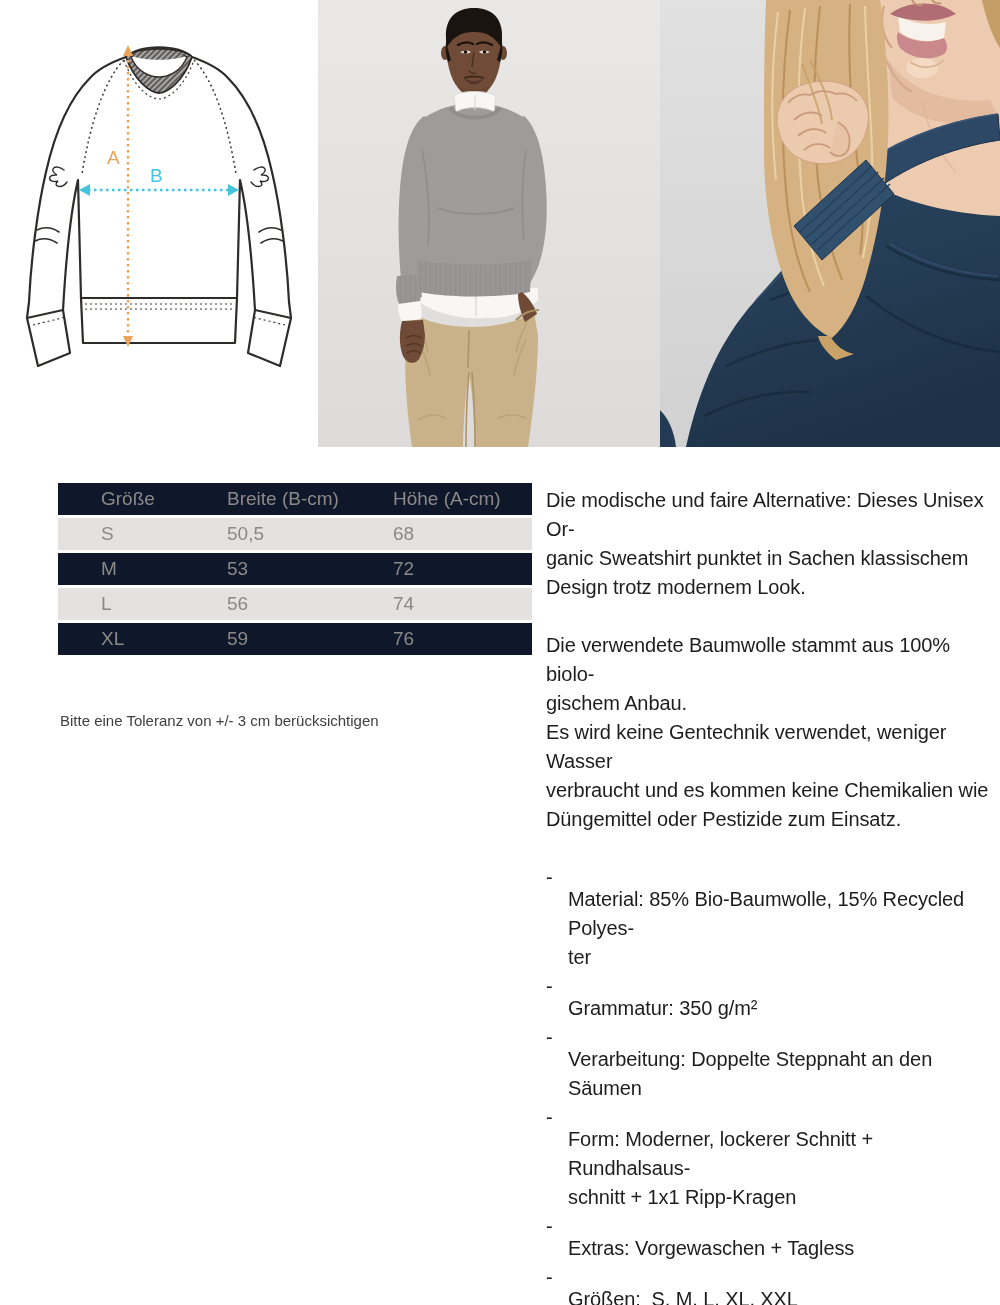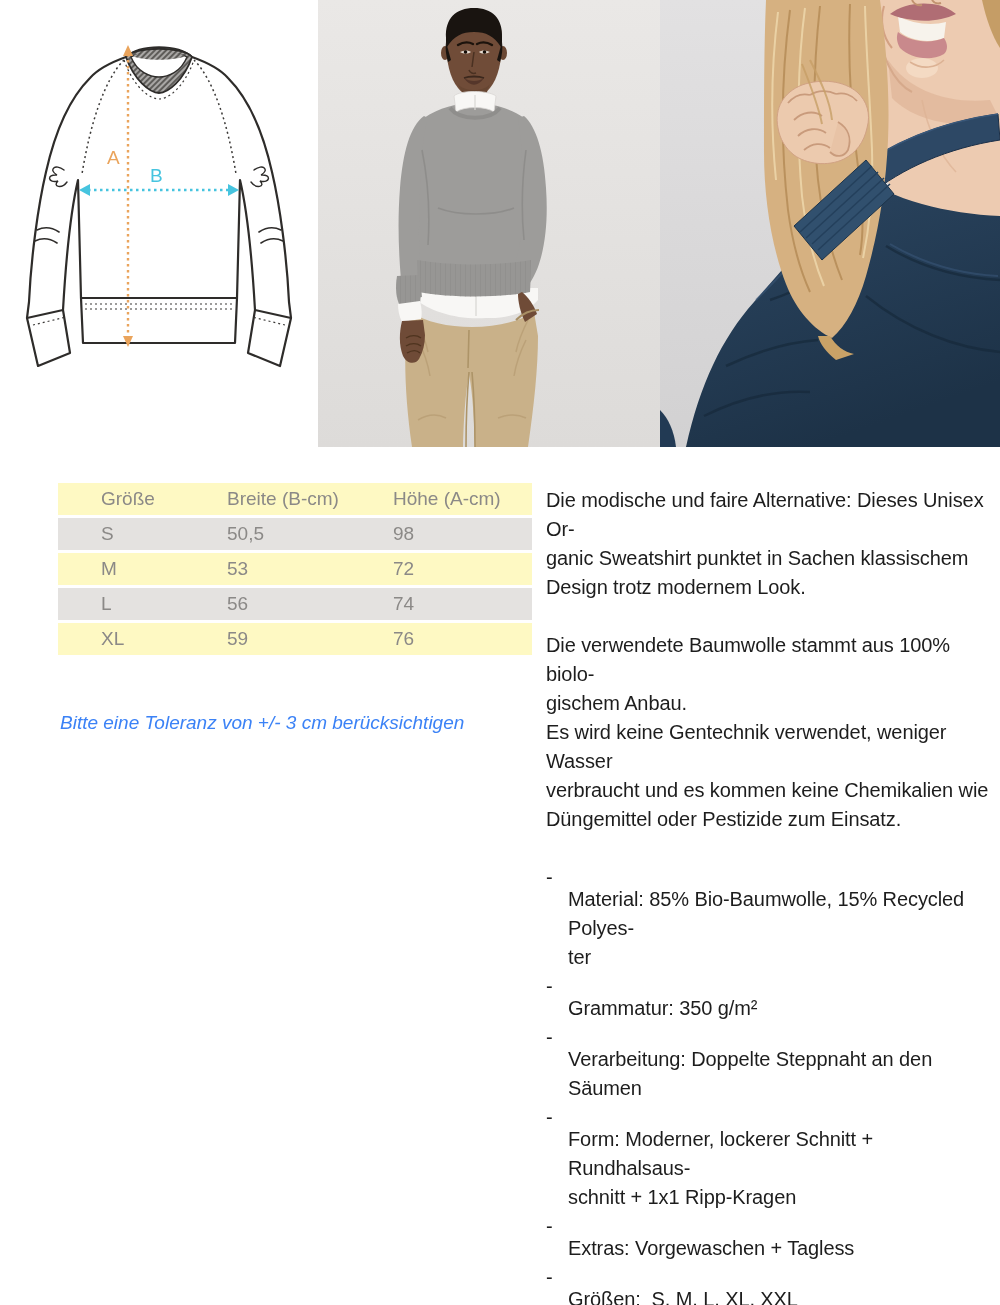--- a/index.html
+++ b/index.html
@@ -6,25 +6,25 @@
   .stage{position:relative;width:1000px;height:1305px;background:#ffffff;overflow:hidden;
          font-family:"Liberation Sans","DejaVu Sans",sans-serif;}
   .img{position:absolute;top:0;overflow:hidden;}
   .img svg{display:block;}
   .sketch{left:0;width:318px;height:447px;background:#ffffff;}
   .photo-male{left:318px;width:342px;height:447px;}
   .photo-female{left:660px;width:340px;height:447px;}
 
   .size-table{position:absolute;left:58px;top:483px;width:474px;}
   .t-row{display:grid;grid-template-columns:169px 166px 139px;height:32px;margin-bottom:3px;
-         align-items:center;background:#fef9c3;color:#8b8987;font-size:19px;}
+         align-items:center;background:#0f172a;color:#8b8987;font-size:19px;}
   .t-row.dark{background:#e4e2e0;}
   .t-cell.c1{padding-left:43px;}
 
-  .tolerance{position:absolute;left:60px;top:712px;width:480px;font-size:19px;color:#3b82f6;font-style:italic;}
+  .tolerance{position:absolute;left:60px;top:712px;width:480px;font-size:15px;color:#404040;}
 
   .description{position:absolute;left:546px;top:486px;width:452px;color:#1d1d1d;
                font-size:20px;line-height:29px;letter-spacing:-0.1px;}
   .description p{margin:0 0 29px 0;white-space:pre-line;}
   .description ul{margin:0;padding:0;list-style:none;}
   .description li{display:flex;margin:0;}
   .description .marker{width:22px;flex:0 0 22px;}
   .description .btext{white-space:pre-line;flex:1;margin-top:22px;}
 </style>
 </head>
@@ -219,21 +219,21 @@
 
   <div class="size-table">
     <div class="t-row head">
       <div class="t-cell c1">Größe</div>
       <div class="t-cell">Breite (B-cm)</div>
       <div class="t-cell">Höhe (A-cm)</div>
     </div>
     <div class="t-row dark">
       <div class="t-cell c1">S</div>
       <div class="t-cell">50,5</div>
-      <div class="t-cell">98</div>
+      <div class="t-cell">68</div>
     </div>
     <div class="t-row">
       <div class="t-cell c1">M</div>
       <div class="t-cell">53</div>
       <div class="t-cell">72</div>
     </div>
     <div class="t-row dark">
       <div class="t-cell c1">L</div>
       <div class="t-cell">56</div>
       <div class="t-cell">74</div>

